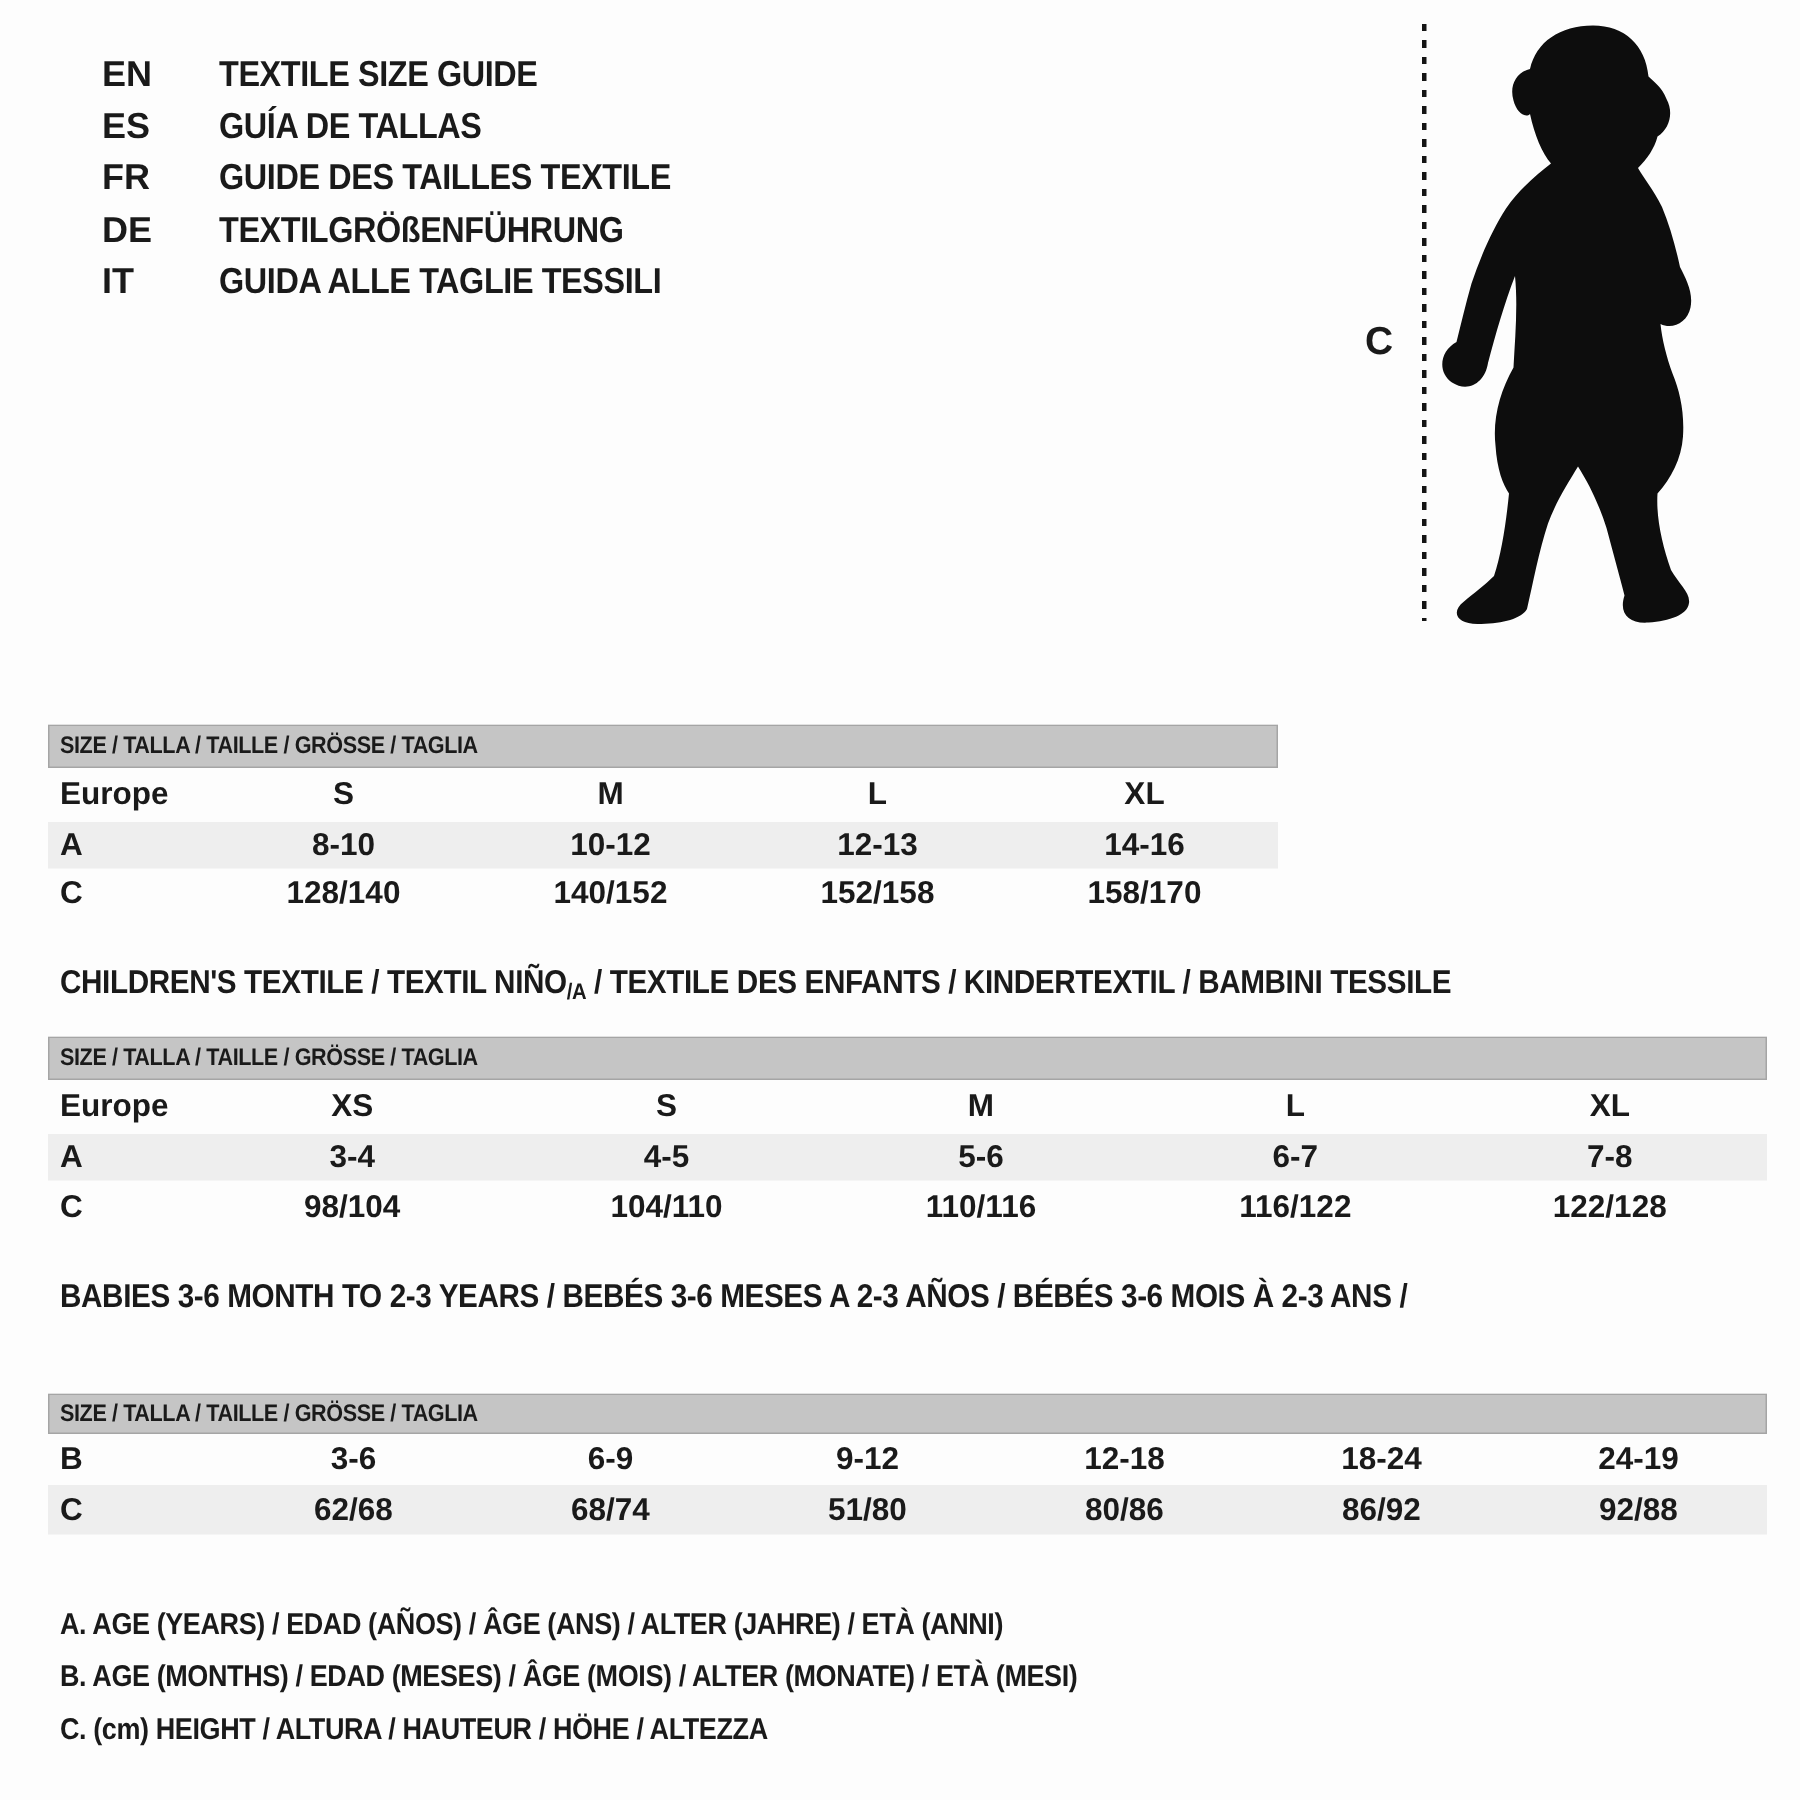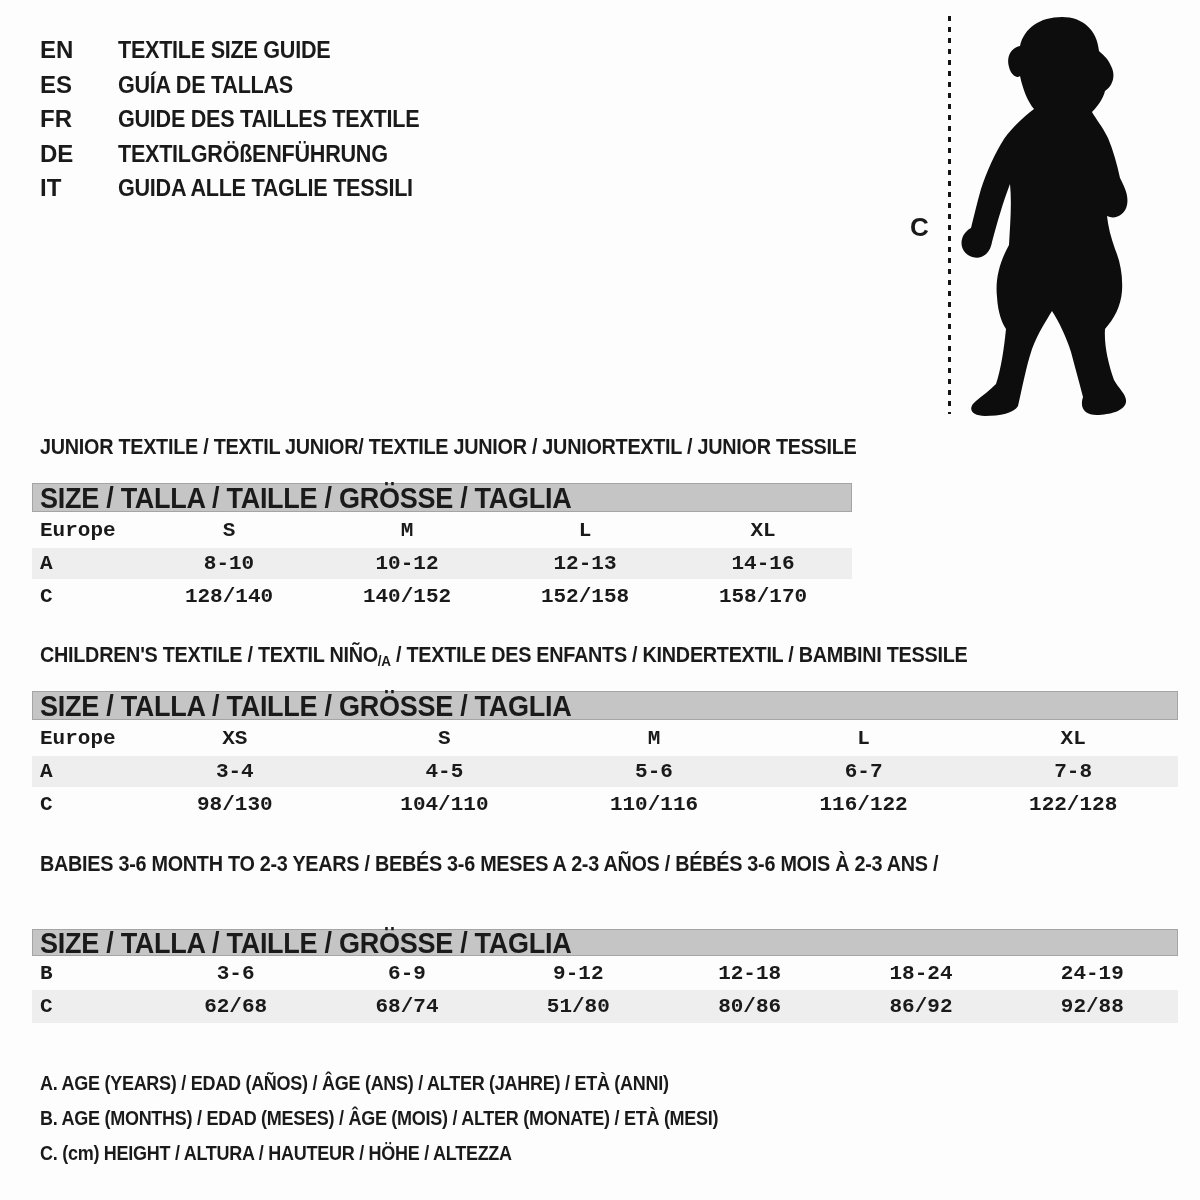--- a/index.html
+++ b/index.html
@@ -11,38 +11,38 @@
   html,body{margin:0;padding:0;background:#fff;}
   .canvas{
     position:relative;width:1200px;height:1200px;background:var(--bg,#fdfdfd);
     font-family:"Liberation Sans","DejaVu Sans",sans-serif;
     font-weight:bold;color:var(--text,#1a1a1a);overflow:hidden;
   }
   .cond{display:inline-block;transform:scaleX(0.9);transform-origin:0 50%;letter-spacing:-0.3px;white-space:nowrap;}
 
   
   .lang-list{position:absolute;left:40px;top:33px;font-size:24px;}
-  .lang-row{display:flex;height:34.5px;align-items:center;}
+  .lang-row{display:flex;height:34.5px;align-items:center;margin-left:28px;}
   .lang-code{width:78px;}
 
   
   .dash-line{position:absolute;left:948px;top:16px;width:3px;height:398px;
     background:repeating-linear-gradient(to bottom,#141414 0 5px,transparent 5px 11px);}
   .measure-label{position:absolute;left:910px;top:212px;font-size:26px;}
   .toddler{position:absolute;left:952px;top:12px;}
 
   
   .sec-title{position:absolute;left:40px;margin:0;font-size:22px;font-weight:bold;}
   .subsize{font-size:15px;position:relative;top:4px;}
 
   
   .tbl{position:absolute;left:32px;}
   .tbl-head{background:var(--header-bar,#c5c5c5);display:flex;align-items:center;
-    padding-left:8px;font-size:30px;box-shadow:inset 0 0 0 1px rgba(0,0,0,0.16);}
-  .trow{display:flex;align-items:center;font-size:21px;font-family:Liberation Mono, monospace;}
+    padding-left:8px;font-size:16px;box-shadow:inset 0 0 0 1px rgba(0,0,0,0.16);}
+  .trow{display:flex;align-items:center;font-size:21px;}
   .trow .cell{flex:1;text-align:center;}
   .trow .lbl{flex:none;text-align:left;padding-left:8px;}
   .t-j .lbl{width:100px;}
   .t-c .lbl{width:90px;}
   .t-b .lbl{width:110px;}
   .shaded{background:var(--shaded-row,#eeeeee);}
   .h27{height:27px}.h29{height:29px}.h31{height:31px}.h33{height:33px}
   .h34{height:34px}.h35{height:35px}.h36{height:36px}
 
   
@@ -113,23 +113,20 @@
       C163 208 173 203 175 193
       C177 183 172 174 168 166
       C165 152 161 138 156 126
       C150 114 144 107 140 100
       C146 94 151 87 153 79
       C161 74 164 63 159 54
       C156 46 150 42 147 39
       C145 18 131 5 110 5 Z"></path>
   </svg>
 
-  <h2 class="sec-title" style="top:434px">
-    <span class="cond">JUNIOR TEXTILE / TEXTIL JUNIOR/ TEXTILE JUNIOR / JUNIORTEXTIL / JUNIOR TESSILE</span>
-  </h2>
   <div class="tbl t-j" style="top:483px;width:820px">
     <div class="tbl-head h29">
       <span class="cond">SIZE / TALLA / TAILLE / GRÖSSE / TAGLIA</span>
     </div>
     <div class="trow h36">
       <span class="cell lbl">Europe</span>
       <span class="cell">S</span>
       <span class="cell">M</span>
       <span class="cell">L</span>
       <span class="cell">XL</span>
@@ -170,21 +167,21 @@
     <div class="trow h31 shaded">
       <span class="cell lbl">A</span>
       <span class="cell">3-4</span>
       <span class="cell">4-5</span>
       <span class="cell">5-6</span>
       <span class="cell">6-7</span>
       <span class="cell">7-8</span>
     </div>
     <div class="trow h35">
       <span class="cell lbl">C</span>
-      <span class="cell">98/130</span>
+      <span class="cell">98/104</span>
       <span class="cell">104/110</span>
       <span class="cell">110/116</span>
       <span class="cell">116/122</span>
       <span class="cell">122/128</span>
     </div>
   </div>
 
   <h2 class="sec-title" style="top:851px">
     <span class="cond">BABIES 3-6 MONTH TO 2-3 YEARS / BEBÉS 3-6 MESES A 2-3 AÑOS / BÉBÉS 3-6 MOIS À 2-3 ANS /</span>
   </h2>

